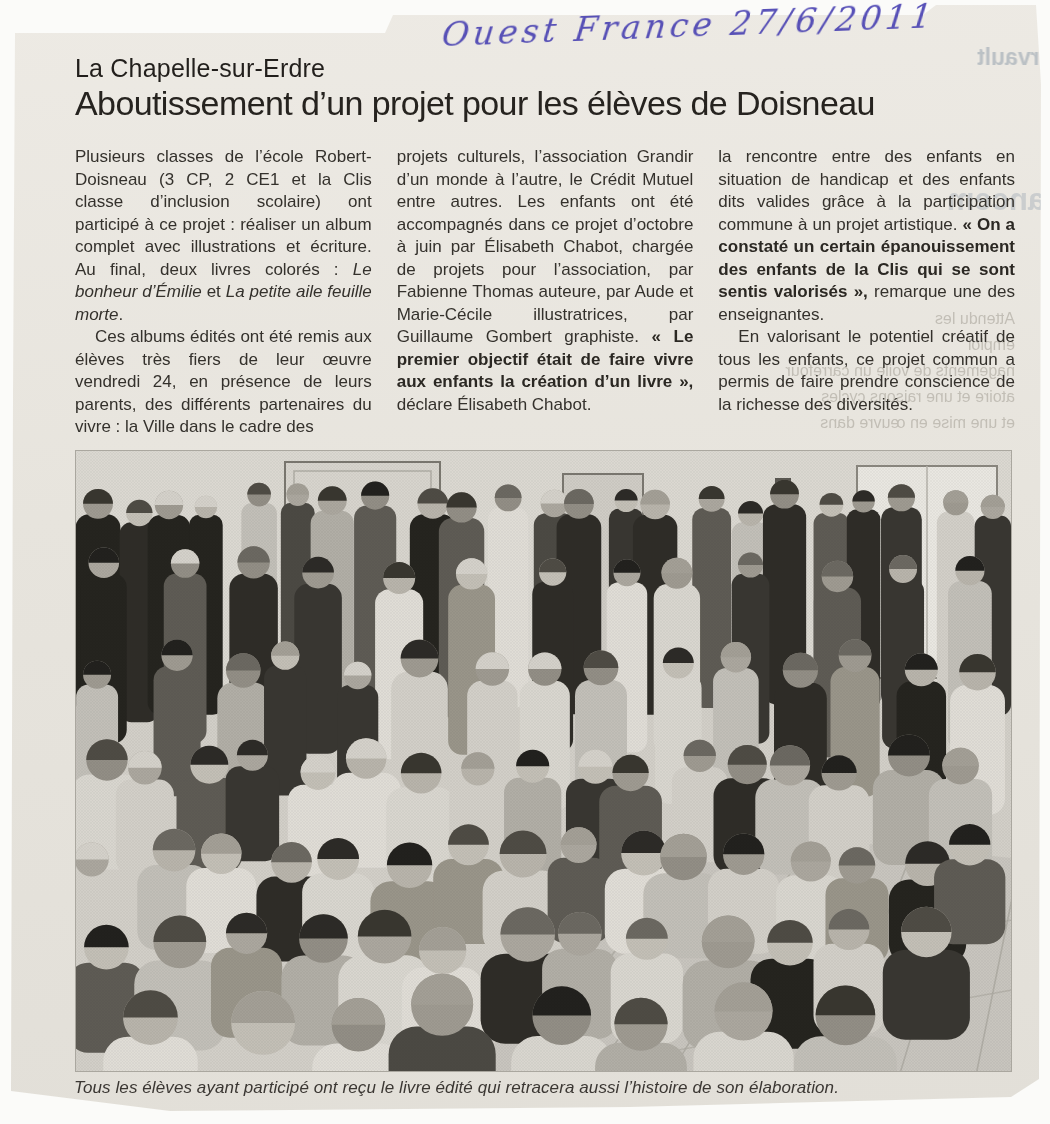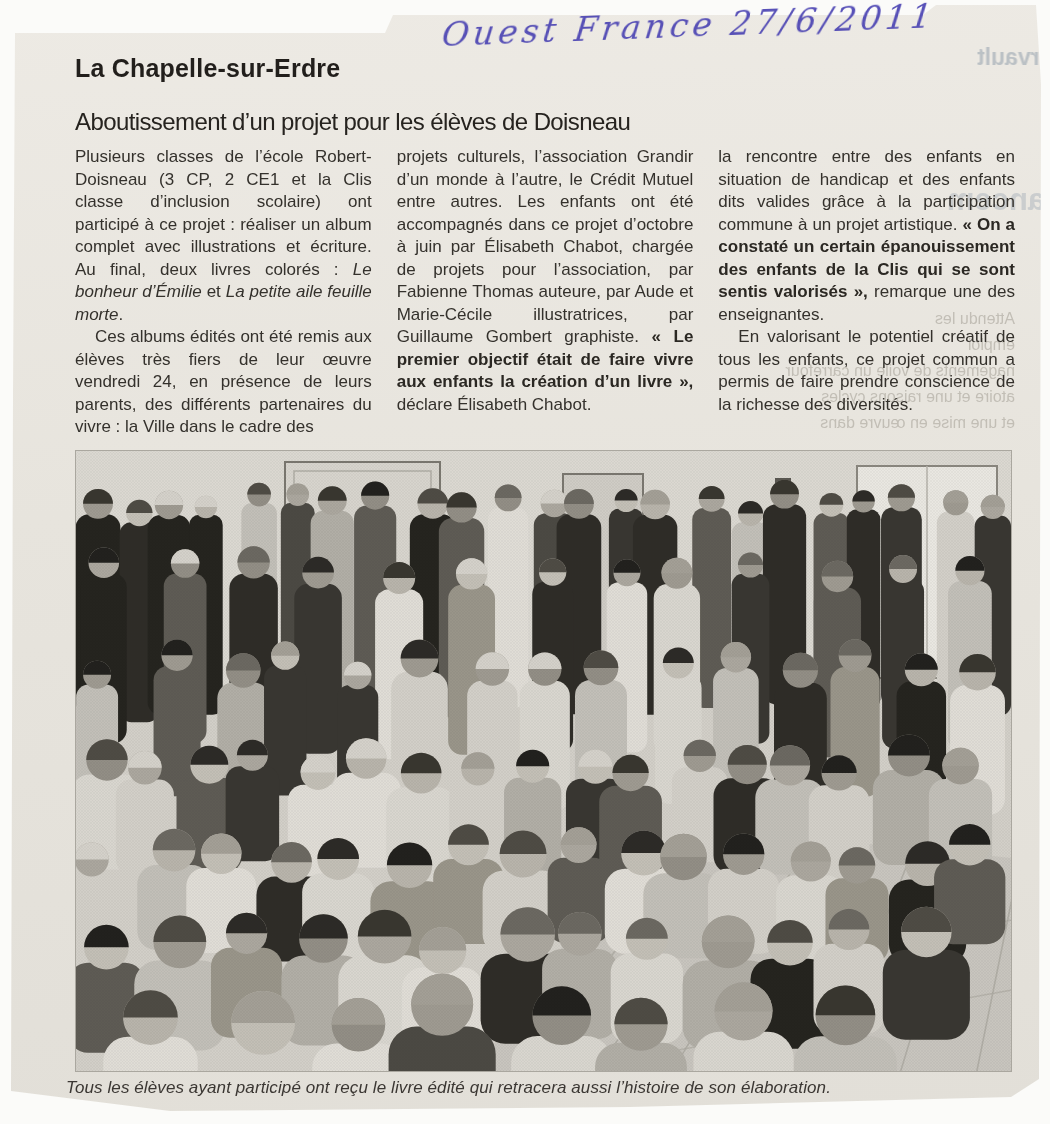--- a/index.html
+++ b/index.html
@@ -12,40 +12,40 @@
     filter:drop-shadow(1px 2px 3px rgba(0,0,0,.16));
   }
   .handwriting{
     position:absolute;left:442px;top:6px;z-index:3;
     font-family:"DejaVu Serif",serif;font-style:italic;
     font-size:33px;color:#4a43b2;letter-spacing:4px;white-space:nowrap;
     transform:rotate(-2.2deg) skewX(-9deg);opacity:.92;
   }
   .kicker{
     position:absolute;left:65px;top:50px;z-index:2;
-    font-size:25px;font-weight:700;color:#221f1c;letter-spacing:.2px;white-space:nowrap;
+    font-size:25px;font-weight:400;color:#221f1c;letter-spacing:.2px;white-space:nowrap;
   }
   .headline{
-    position:absolute;left:65px;top:104px;z-index:2;
-    font-size:24px;font-weight:400;color:#26231f;letter-spacing:-.6px;white-space:nowrap;
+    position:absolute;left:65px;top:80px;z-index:2;
+    font-size:34px;font-weight:400;color:#26231f;letter-spacing:-.6px;white-space:nowrap;
   }
   .columns{
     position:absolute;left:65px;top:142px;width:940px;z-index:2;
     display:flex;gap:25px;
   }
   .column{flex:1;font-size:17px;line-height:22.5px;text-align:justify;color:#34312c;hyphens:auto;-webkit-hyphens:auto;}
   .para{margin:0;}
   .para.indent{text-indent:20px;}
   .seg-normal{}
   .seg-italic{font-style:italic;}
   .seg-bold{font-weight:700;color:#2b2823;}
   .photo-wrap{position:absolute;left:65px;top:446px;width:937px;height:622px;z-index:2;}
   .photo-wrap svg{display:block;}
   .caption{
-    position:absolute;left:56px;top:1074px;z-index:2;
+    position:absolute;left:64px;top:1074px;z-index:2;
     font-size:17px;font-style:italic;color:#3b3733;letter-spacing:.1px;white-space:nowrap;text-align:right;
   }
   .ghost{position:absolute;transform:scaleX(-1);font-weight:700;white-space:nowrap;z-index:1;}
   .ghost-orvault{right:-16px;top:40px;font-size:23px;color:#94a0ad;opacity:.55;}
   .ghost-lancem{right:-22px;top:178px;font-size:31px;color:#a4adb8;opacity:.45;}
   .ghost-lines{
     position:absolute;left:703px;top:302px;width:302px;z-index:1;
     transform:scaleX(-1);color:#b9b5ac;font-size:16px;line-height:26px;opacity:.8;
   }
   .ghost-line{white-space:nowrap;overflow:hidden;}

